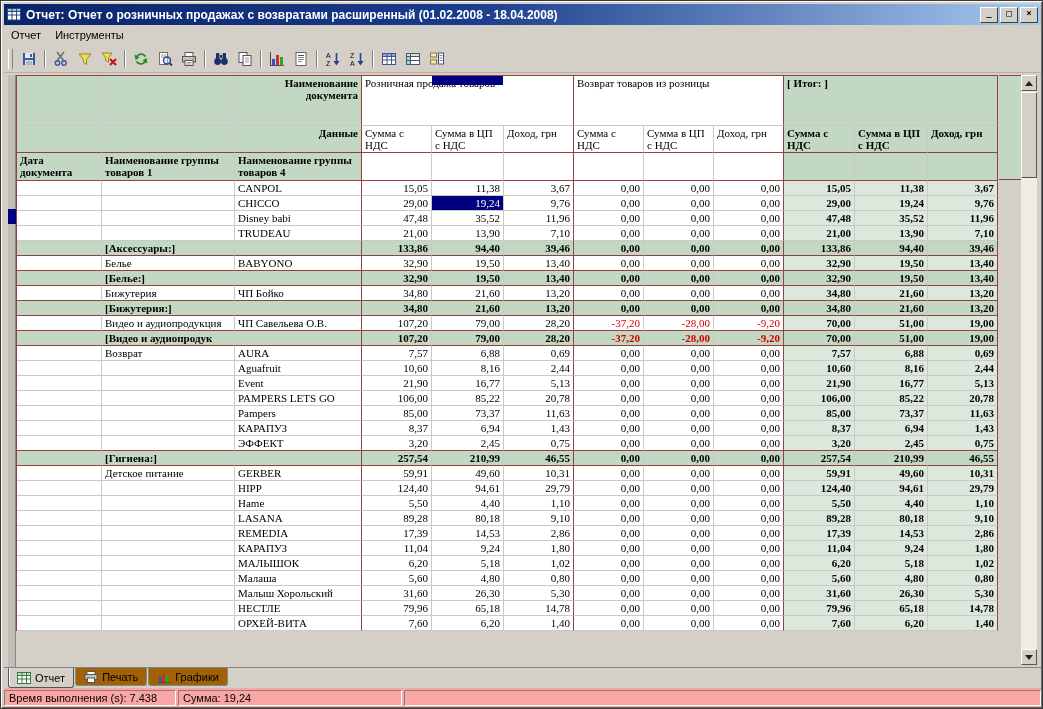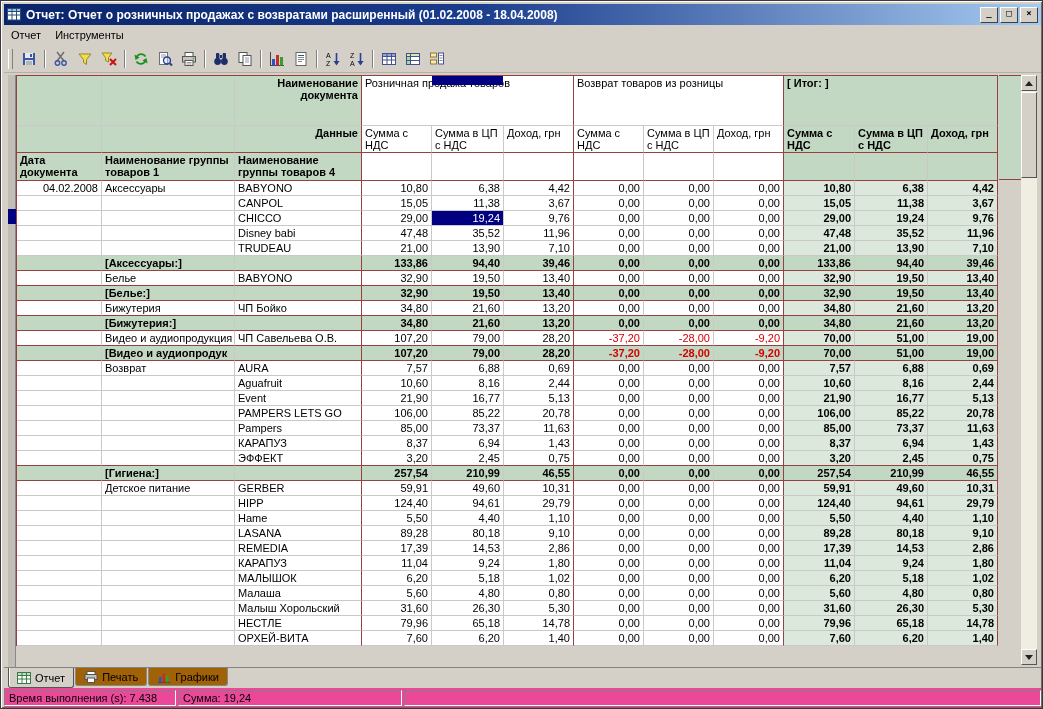--- a/index.html
+++ b/index.html
@@ -30,21 +30,21 @@
   
   .report-area{position:absolute;left:3px;top:72px;width:1037px;height:594px;background:#d4d0c8;}
   .row-margin{position:absolute;left:4px;top:2px;width:8px;height:592px;background:#c2beb6;border-right:1px solid #8a8a8a;box-sizing:border-box;}
   .row-marker{position:absolute;left:4px;top:136px;width:8px;height:15px;background:#000080;}
   .col-marker{position:absolute;left:428px;top:3px;width:71px;height:9px;background:#000080;}
   .grid-wrap{position:absolute;left:12px;top:2px;width:983px;height:592px;overflow:hidden;background:#d4d0c8;}
   .header-filler{position:absolute;left:995px;top:2px;width:22px;height:105px;background:#c3d8c3;box-sizing:border-box;
     border-top:1px solid #954141;border-bottom:1px solid #954141;}
 
   table.grid{border-collapse:separate;border-spacing:0;table-layout:fixed;width:981px;
-    font-family:Liberation Sans, sans-serif;font-size:11px;color:#000;
+    font-family:Liberation Serif, serif;font-size:11px;color:#000;
     border-left:1px solid #954141;border-top:1px solid #954141;background:#fff;}
   table.grid td{box-sizing:border-box;height:15px;line-height:13px;padding:0 3px;white-space:nowrap;overflow:hidden;
     border-right:1px solid #c9c9c9;border-bottom:1px solid #c9c9c9;}
   table.grid thead td{white-space:normal;vertical-align:top;line-height:12px;padding:1px 3px;overflow:hidden;}
   .g{background:#c3d8c3;font-weight:bold;}
   .w{background:#fff;font-weight:normal;}
   .grp{font-weight:normal;}
   .ra{text-align:right;}
   .num{text-align:right;}
   .mr{border-right:1px solid #954141 !important;}
@@ -65,21 +65,21 @@
 
   
   .tabsbar{position:absolute;left:3px;top:666px;width:1037px;height:21px;box-sizing:border-box;background:#d4d0c8;
     border-top:1px solid #848484;display:flex;align-items:flex-start;padding-left:4px;}
   .tab{display:flex;align-items:center;height:17px;padding:0 8px;margin-right:1px;background:#a16207;
     border:1px solid #888;border-top:none;border-radius:0 0 3px 3px;cursor:default;}
   .tab.active{background:#d4d0c8;height:19px;border-color:#555;box-shadow:inset 1px 0 0 #fff;}
   .tab-ico{margin-right:4px;display:flex;align-items:center;}
 
   
-  .statusbar{position:absolute;left:3px;top:687px;width:1037px;height:19px;box-sizing:border-box;background:#ec4899;
+  .statusbar{position:absolute;left:3px;top:687px;width:1037px;height:19px;box-sizing:border-box;background:#fca5a5;
     display:flex;gap:2px;padding-top:2px;}
   .sb-panel{border:1px solid;border-color:#808080 #fff #fff #808080;font-size:11px;padding:1px 4px;height:16px;
     box-sizing:border-box;white-space:nowrap;overflow:hidden;}
   .sb-p1{width:172px;} .sb-p2{width:224px;} .sb-p3{flex:1;}
 </style>
 </head>
 <body>
 
 <div class="window">
 
@@ -305,34 +305,20 @@
               <td class="w bbm"></td>
               <td class="w bbm"></td>
               <td class="w bbm mr"></td>
               <td class="g bbm"></td>
               <td class="g bbm"></td>
               <td class="g bbm mr"></td>
             </tr>
           </thead>
           <tbody>
             <tr>
-              <td class="num">04.02.2008</td>
-              <td class="">Аксессуары</td>
-              <td class="mr">BABYONO</td>
-              <td class="num">10,80</td>
-              <td class="num">6,38</td>
-              <td class="num mr">4,42</td>
-              <td class="num">0,00</td>
-              <td class="num">0,00</td>
-              <td class="num mr">0,00</td>
-              <td class="num tot">10,80</td>
-              <td class="num tot">6,38</td>
-              <td class="num tot mr">4,42</td>
-            </tr>
-            <tr>
               <td class="num"></td>
               <td class=""></td>
               <td class="mr">CANPOL</td>
               <td class="num">15,05</td>
               <td class="num">11,38</td>
               <td class="num mr">3,67</td>
               <td class="num">0,00</td>
               <td class="num">0,00</td>
               <td class="num mr">0,00</td>
               <td class="num tot">15,05</td>

